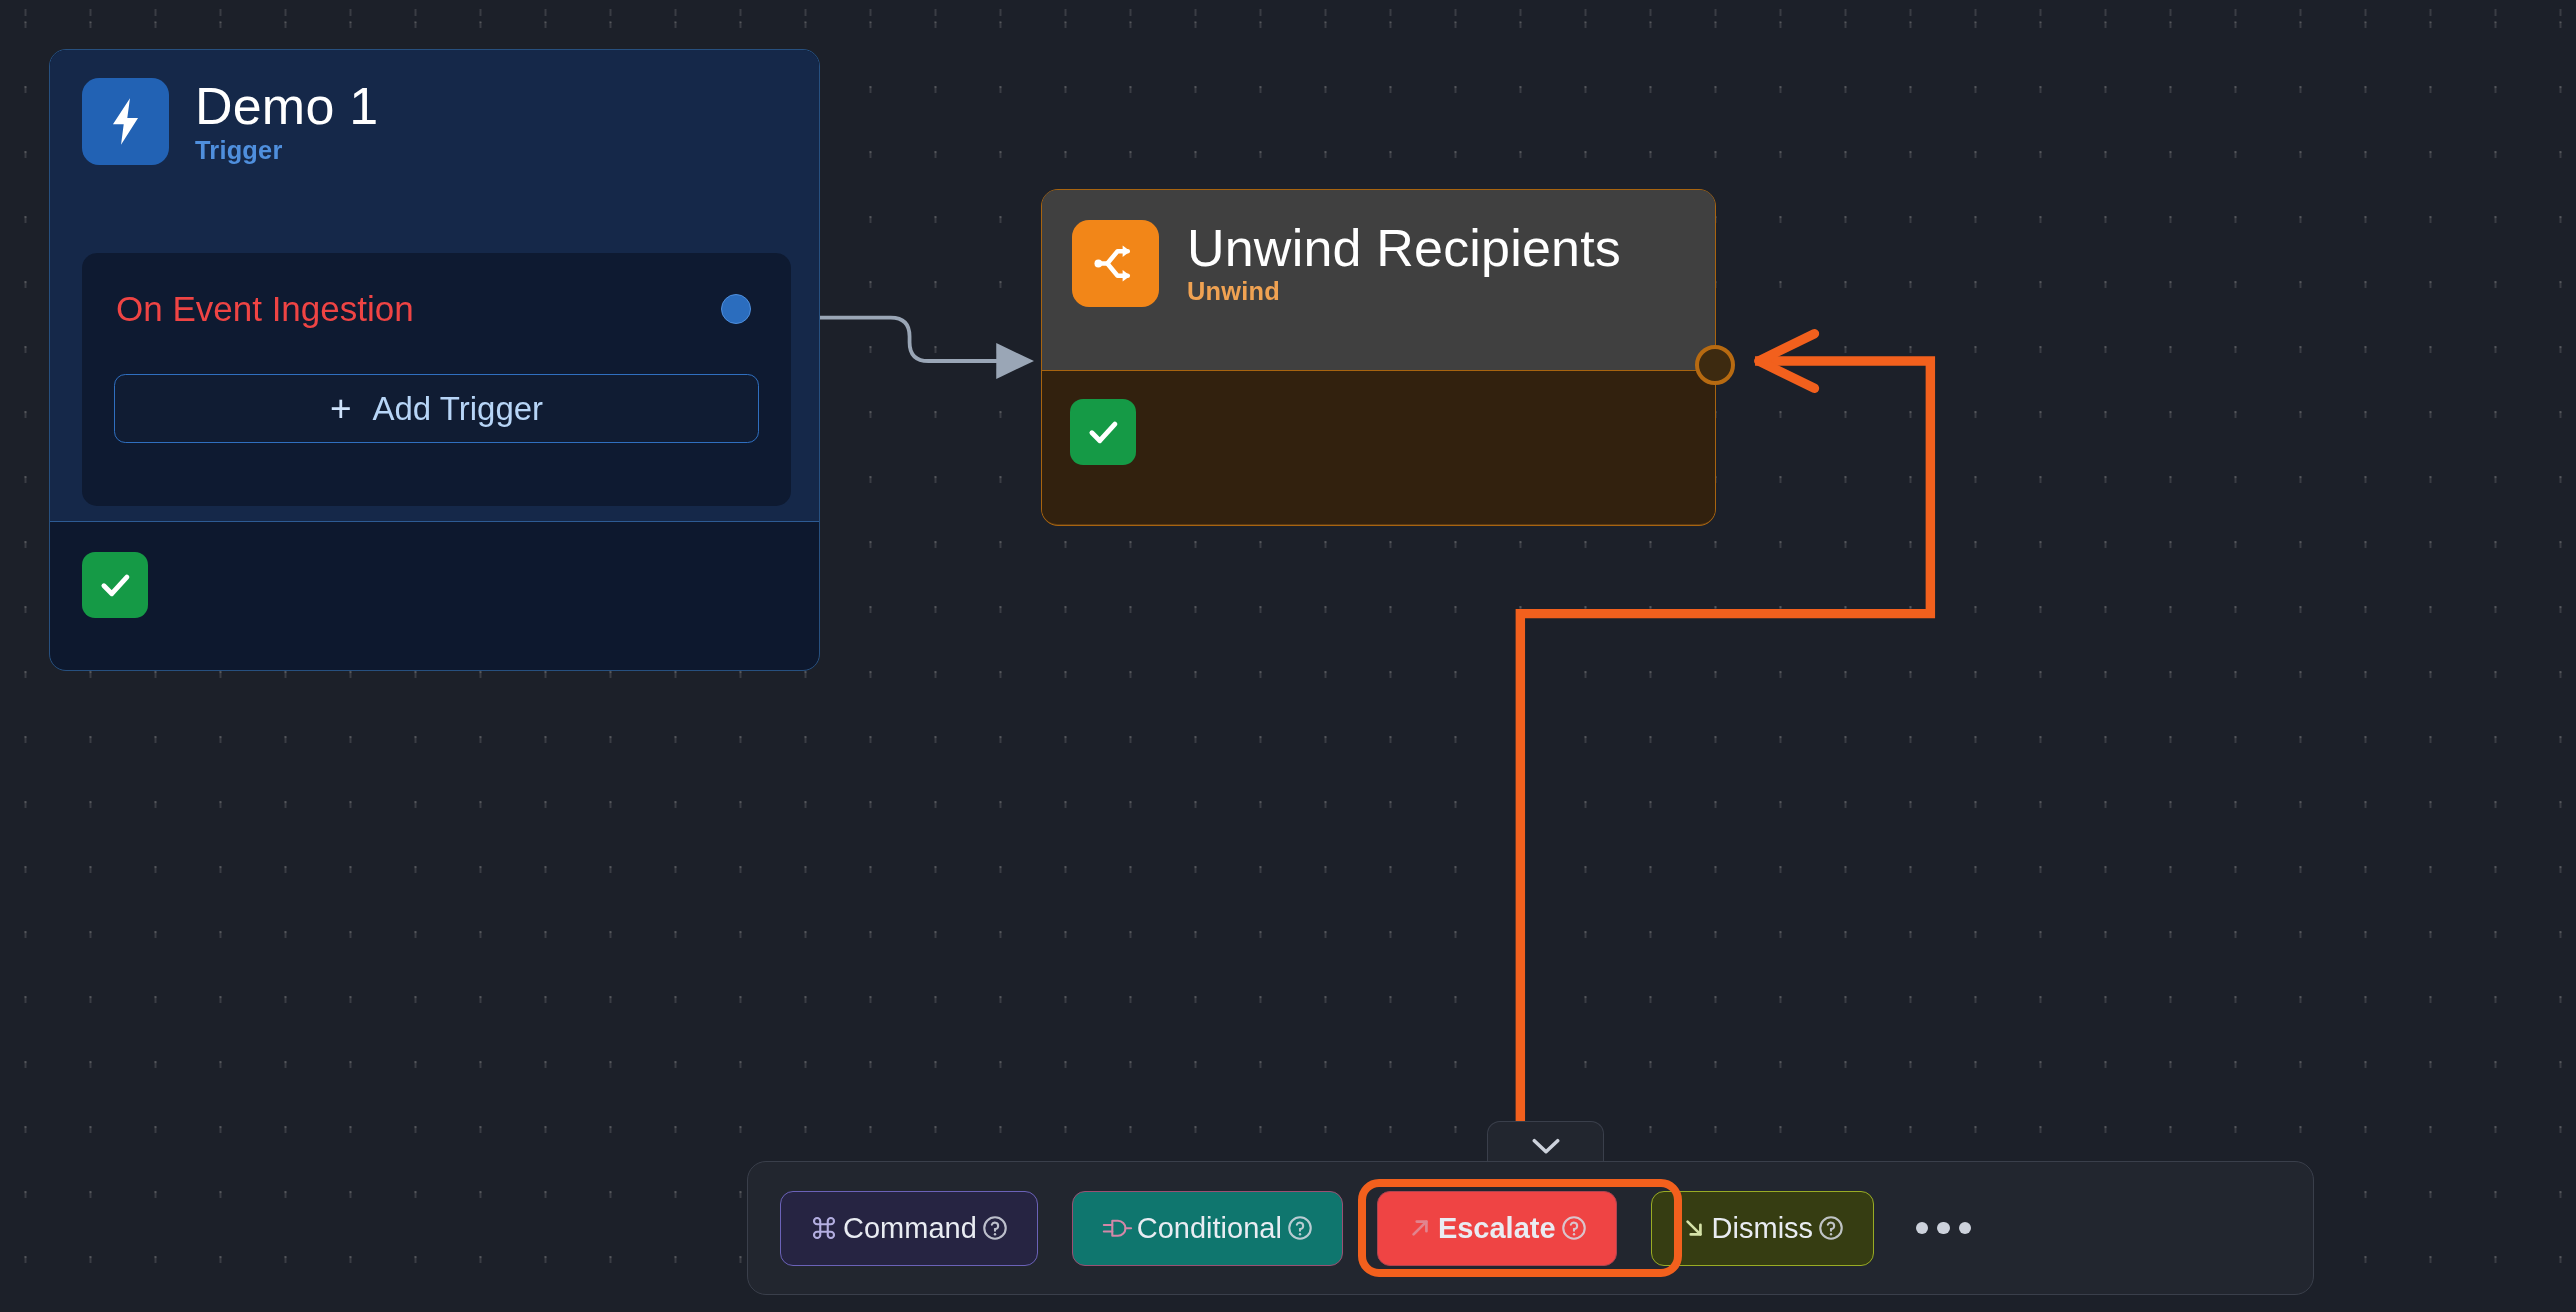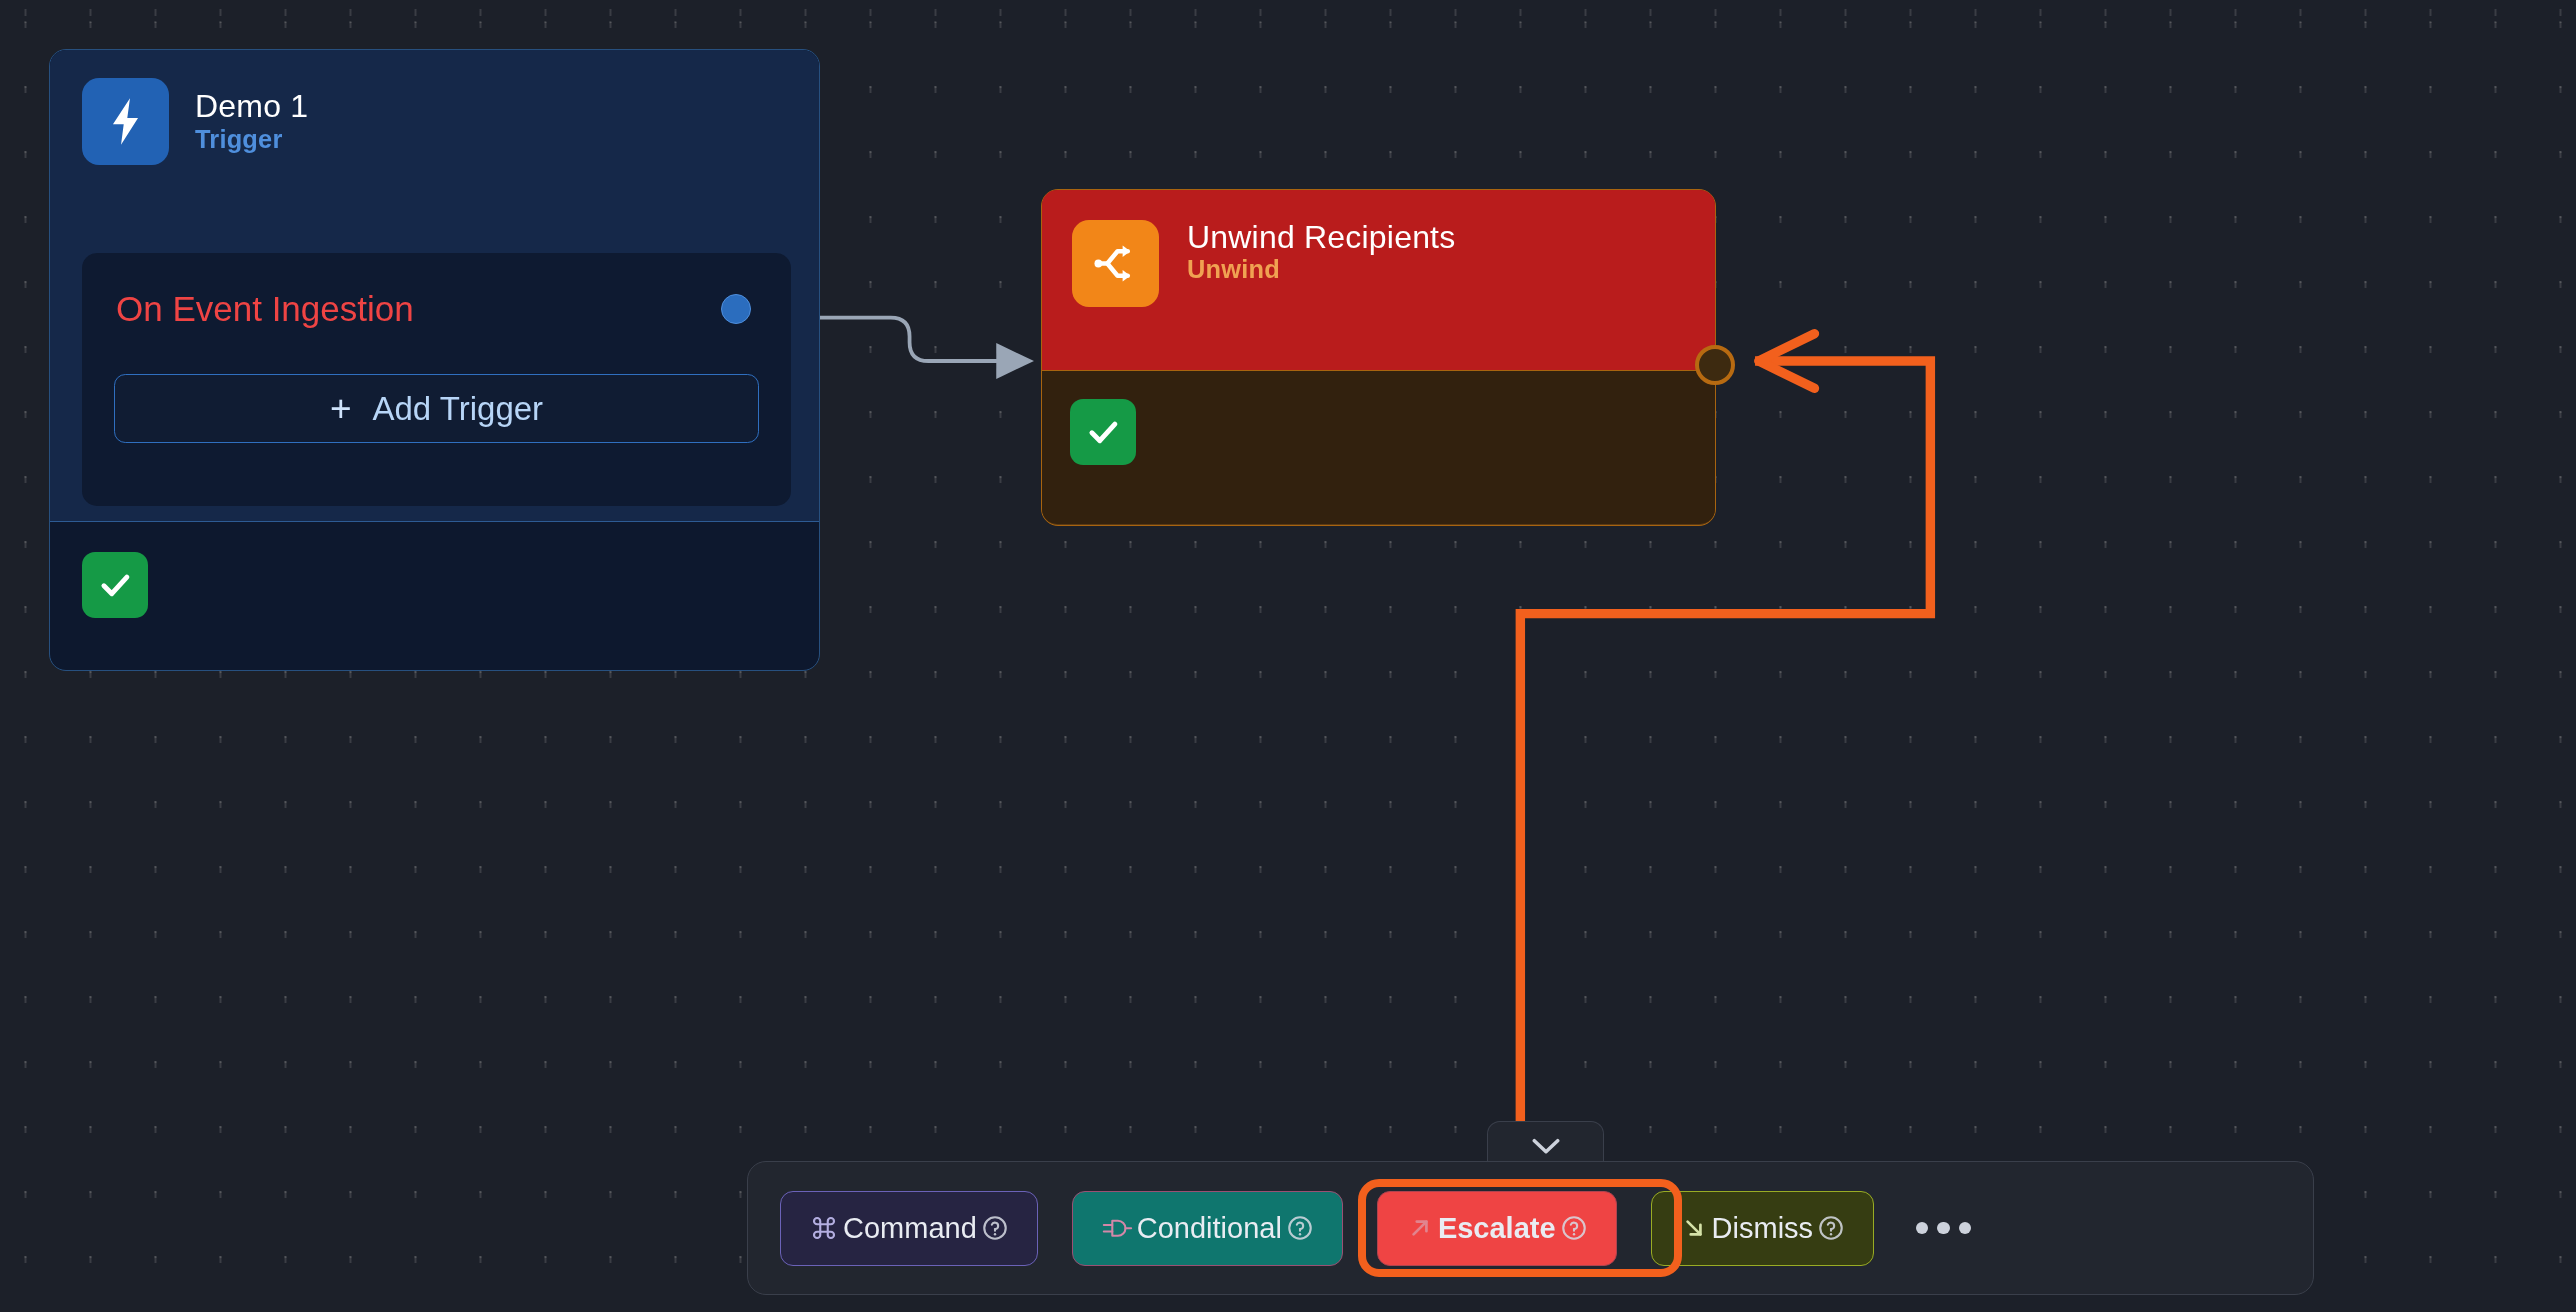--- a/index.html
+++ b/index.html
@@ -53,21 +53,21 @@
     padding:28px 0 0 32px; gap:26px;
   }
   .node-icon{
     width:87px; height:87px; border-radius:17px;
     display:flex; align-items:center; justify-content:center;
     flex:0 0 auto;
   }
   .node-icon.blue{ background:#2262b4; }
   .node-icon.orange{ background:#f28618; }
   .node-title{
-    font-size:32px; color:#ffffff; font-weight:400; letter-spacing:0.2px;
+    font-size:52px; color:#ffffff; font-weight:400; letter-spacing:0.2px;
     line-height:1.1;
   }
   .node-sub{
     font-size:25.4px; font-weight:700; margin-top:0; letter-spacing:0.2px;
   }
   .node-sub.blue{ color:#4f8fdd; }
   .node-sub.orange{ color:#f0a252; }
 
   #trigger-panel{
     position:absolute; left:32px; top:203px;
@@ -109,21 +109,21 @@
   #unwind-card{
     position:absolute; left:1041px; top:189px;
     width:675px; height:337px;
     background:#5b3a14;
     border:1.9px solid #a8640f;
     border-radius:17px;
     overflow:visible;
   }
   #unwind-head{
     position:relative; height:181px;
-    background:#b91c1c;
+    background:#404040;
     border-bottom:1.9px solid #a8640f;
     border-radius:15px 15px 0 0;
     overflow:hidden;
   }
   #unwind-head-row{ display:flex; align-items:flex-start; padding:30px 0 0 30px; gap:28px;}
   #unwind-body{
     position:relative; height:153px;
     background:#32210e;
     border-radius:0 0 15px 15px;
     overflow:hidden;

